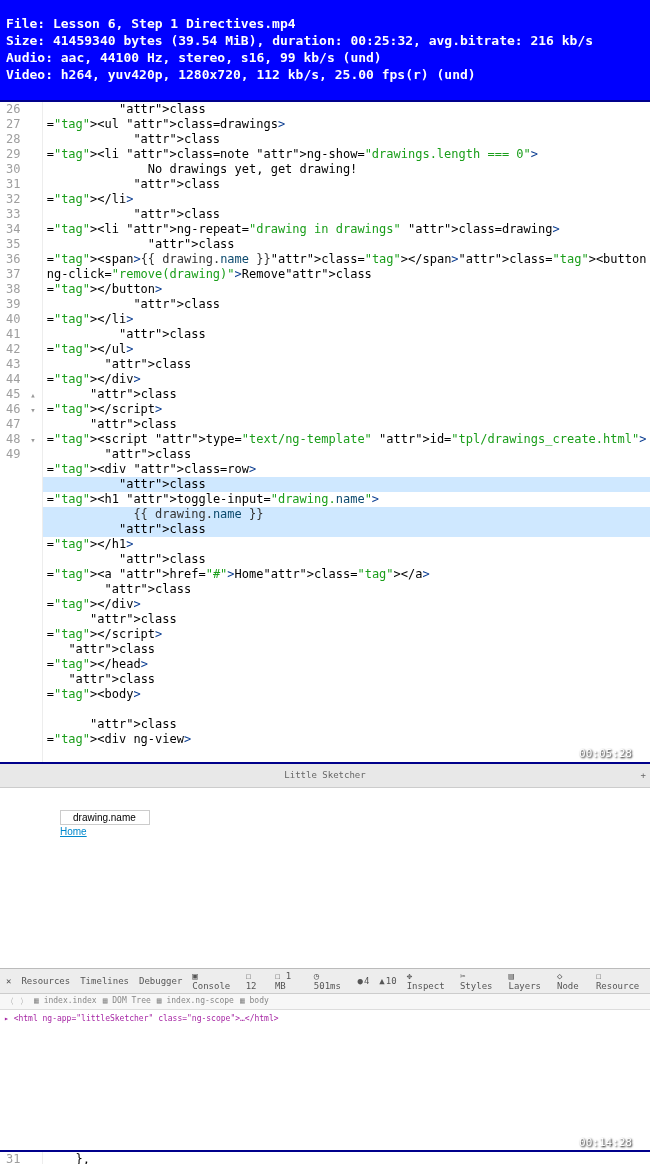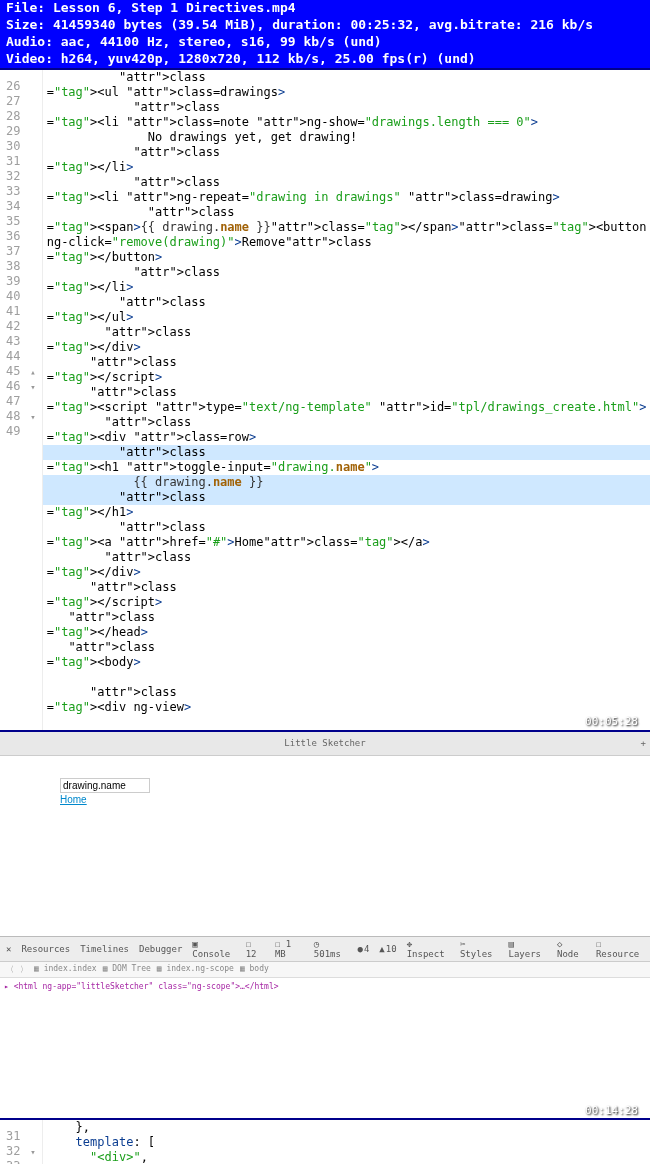--- a/index.html
+++ b/index.html
@@ -1,36 +1,36 @@
 <!DOCTYPE html>
 <html><head>
 <meta charset="utf-8">
 <style>
 * { margin:0; padding:0; box-sizing:border-box; }
 body { font-family: Menlo, Monaco, Consolas, monospace; font-size:11px; background:#fff; width:650px; }
-.header { background:#0000ff; color:#fff; padding:0 6px; font-weight:bold; font-size:13px; line-height:1.3; border-bottom:2px solid #00008b; }
+.header { background:#0000ff; color:#fff; padding:16px 6px; font-weight:bold; font-size:13px; line-height:1.3; border-bottom:2px solid #00008b; }
 .editor { background:#fff; display:flex; font-size:12px; line-height:15px; }
-.gutter { background:#fff; color:#9e9e9e; text-align:right; padding:9px 6px; user-select:none; border-right:1px solid #ededed; min-width:32px; }
+.gutter { background:#fff; color:#9e9e9e; text-align:right; padding:0 6px; user-select:none; border-right:1px solid #ededed; min-width:32px; }
 .code { flex:1; white-space:pre; padding:0 4px; overflow:hidden; }
 .ln { height:15px; display:block; }
 .hl { background:#cfe8ff; display:block; margin:0 -4px; padding:0 4px; }
 .tag { color:#0b3d91; }
 .str { color:#1a9e1a; }
-.kw { color:#a16207; font-weight:bold;margin-top:8px; }
+.kw { color:#0c4a6e; font-weight:normal;margin-top:8px; }
 .txt { color:#333; }
 .fn { color:#0b3d91; }
-.timestamp { position:absolute; right:12px; bottom:1px; color:#fff; font-size:11px; text-shadow:1px 1px 2px #000; }
+.timestamp { position:absolute; right:18px; bottom:1px; color:#fff; font-size:11px; text-shadow:1px 1px 2px #000; }
 .panel { position:relative; }
 
 .browser { background:#fff; border-top:2px solid #00008b; }
 .browser-chrome { background:#e8e8e8; border-bottom:1px solid #ccc; height:24px; display:flex; align-items:center; justify-content:center; font-size:9px; color:#666; position:relative; }
 .browser-chrome .plus { position:absolute; right:4px; }
 .browser-body { padding:12px 60px; background:#fff; height:180px; }
 .browser-body h1 { font-family: Helvetica, Arial, sans-serif; font-size:28px; font-weight:bold; letter-spacing:-1px; }
-.browser-body input { margin-top:10px; font-size:10px; width:90px; border:1px solid #ccc; padding:1px 2px; }
+.browser-body input { margin-top:10px; font-size:10px; width:90px; border:1px solid #ccc; padding:1px 12px; }
 .browser-body a { color:#08c; font-size:10px; display:block; font-family:Arial,sans-serif; margin-top:1px; }
 .devtools { background:#ededed; border-top:1px solid #bbb; font-size:9px; color:#666; }
 .devtools-tabs { display:flex; gap:10px; padding:2px 6px; align-items:center; border-bottom:1px solid #ccc; }
 .devtools-tabs span { color:#555; }
 .devtools-bc { display:flex; gap:6px; padding:2px 6px; font-size:8px; color:#888; background:#f7f7f7; border-bottom:1px solid #ddd; }
 .devtools-body { background:#fff; height:140px; padding:4px; font-size:8px; color:#666; position:relative; }
 .errbad { color:#d9534f; display:inline-flex; align-items:center; gap:1px;}
 .warnbad { color:#c49b00; display:inline-flex; align-items:center; gap:1px;}
 .fold { color:#999; font-size:9px; display:inline-block; width:8px; }
 .sep { border-top:2px solid #00008b; }

